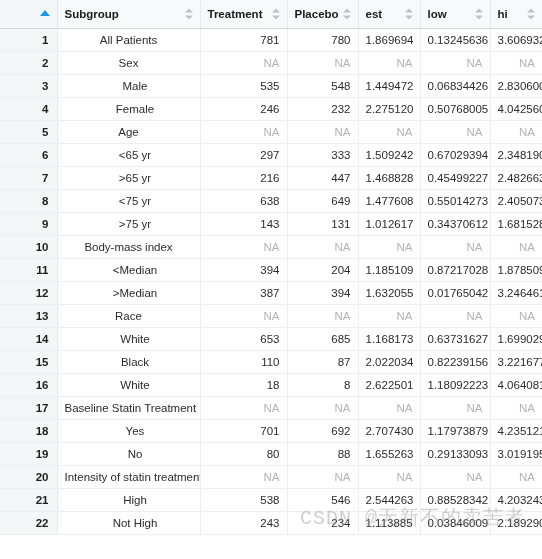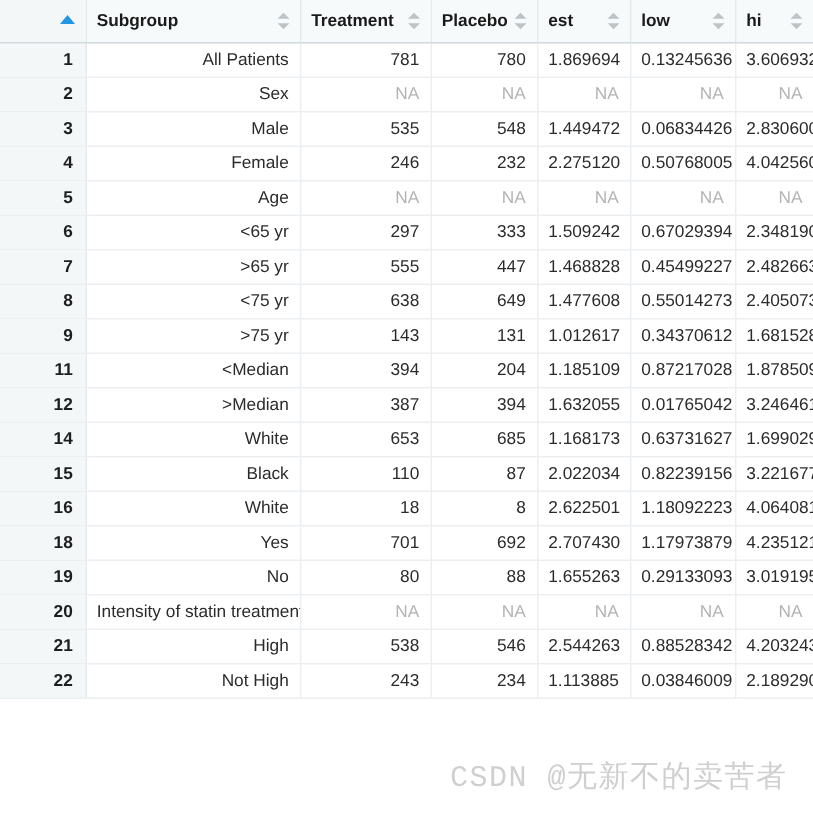--- a/index.html
+++ b/index.html
@@ -109,21 +109,21 @@
 
   td.rownum {
     background: #f3f7f8;
     text-align: right;
     font-weight: bold;
     color: #1e1e1e;
     padding-right: 8px;
     border-right: 1px solid #e3e9ec;
   }
 
-  td.subgroup { text-align: right; }
+  td.subgroup { text-align: center; }
   td.num { text-align: right; }
 
   .indent { padding-left: 13px; display: inline-block; }
 
   .na {
     color: #b3b3b3;
   }
 
   
   col.c-rownum    { width: 57px; }
@@ -270,21 +270,21 @@
           <td class="subgroup"><span class="indent">&lt;65 yr</span></td>
           <td class="num">297</td>
           <td class="num">333</td>
           <td class="num">1.509242</td>
           <td class="num">0.67029394</td>
           <td class="num">2.348190</td>
         </tr>
         <tr>
           <td class="rownum">7</td>
           <td class="subgroup"><span class="indent">&gt;65 yr</span></td>
-          <td class="num">555</td>
+          <td class="num">216</td>
           <td class="num">447</td>
           <td class="num">1.468828</td>
           <td class="num">0.45499227</td>
           <td class="num">2.482663</td>
         </tr>
         <tr>
           <td class="rownum">8</td>
           <td class="subgroup"><span class="indent">&lt;75 yr</span></td>
           <td class="num">638</td>
           <td class="num">649</td>
@@ -295,38 +295,56 @@
         <tr>
           <td class="rownum">9</td>
           <td class="subgroup"><span class="indent">&gt;75 yr</span></td>
           <td class="num">143</td>
           <td class="num">131</td>
           <td class="num">1.012617</td>
           <td class="num">0.34370612</td>
           <td class="num">1.681528</td>
         </tr>
         <tr>
+          <td class="rownum">10</td>
+          <td class="subgroup"><span>Body-mass index</span></td>
+          <td class="num na">NA</td>
+          <td class="num na">NA</td>
+          <td class="num na">NA</td>
+          <td class="num na">NA</td>
+          <td class="num na">NA</td>
+        </tr>
+        <tr>
           <td class="rownum">11</td>
           <td class="subgroup"><span class="indent">&lt;Median</span></td>
           <td class="num">394</td>
           <td class="num">204</td>
           <td class="num">1.185109</td>
           <td class="num">0.87217028</td>
           <td class="num">1.878509</td>
         </tr>
         <tr>
           <td class="rownum">12</td>
           <td class="subgroup"><span class="indent">&gt;Median</span></td>
           <td class="num">387</td>
           <td class="num">394</td>
           <td class="num">1.632055</td>
           <td class="num">0.01765042</td>
           <td class="num">3.246461</td>
         </tr>
         <tr>
+          <td class="rownum">13</td>
+          <td class="subgroup"><span>Race</span></td>
+          <td class="num na">NA</td>
+          <td class="num na">NA</td>
+          <td class="num na">NA</td>
+          <td class="num na">NA</td>
+          <td class="num na">NA</td>
+        </tr>
+        <tr>
           <td class="rownum">14</td>
           <td class="subgroup"><span class="indent">White</span></td>
           <td class="num">653</td>
           <td class="num">685</td>
           <td class="num">1.168173</td>
           <td class="num">0.63731627</td>
           <td class="num">1.699029</td>
         </tr>
         <tr>
           <td class="rownum">15</td>
@@ -340,20 +358,29 @@
         <tr>
           <td class="rownum">16</td>
           <td class="subgroup"><span class="indent">White</span></td>
           <td class="num">18</td>
           <td class="num">8</td>
           <td class="num">2.622501</td>
           <td class="num">1.18092223</td>
           <td class="num">4.064081</td>
         </tr>
         <tr>
+          <td class="rownum">17</td>
+          <td class="subgroup"><span>Baseline Statin Treatment</span></td>
+          <td class="num na">NA</td>
+          <td class="num na">NA</td>
+          <td class="num na">NA</td>
+          <td class="num na">NA</td>
+          <td class="num na">NA</td>
+        </tr>
+        <tr>
           <td class="rownum">18</td>
           <td class="subgroup"><span class="indent">Yes</span></td>
           <td class="num">701</td>
           <td class="num">692</td>
           <td class="num">2.707430</td>
           <td class="num">1.17973879</td>
           <td class="num">4.235121</td>
         </tr>
         <tr>
           <td class="rownum">19</td>

